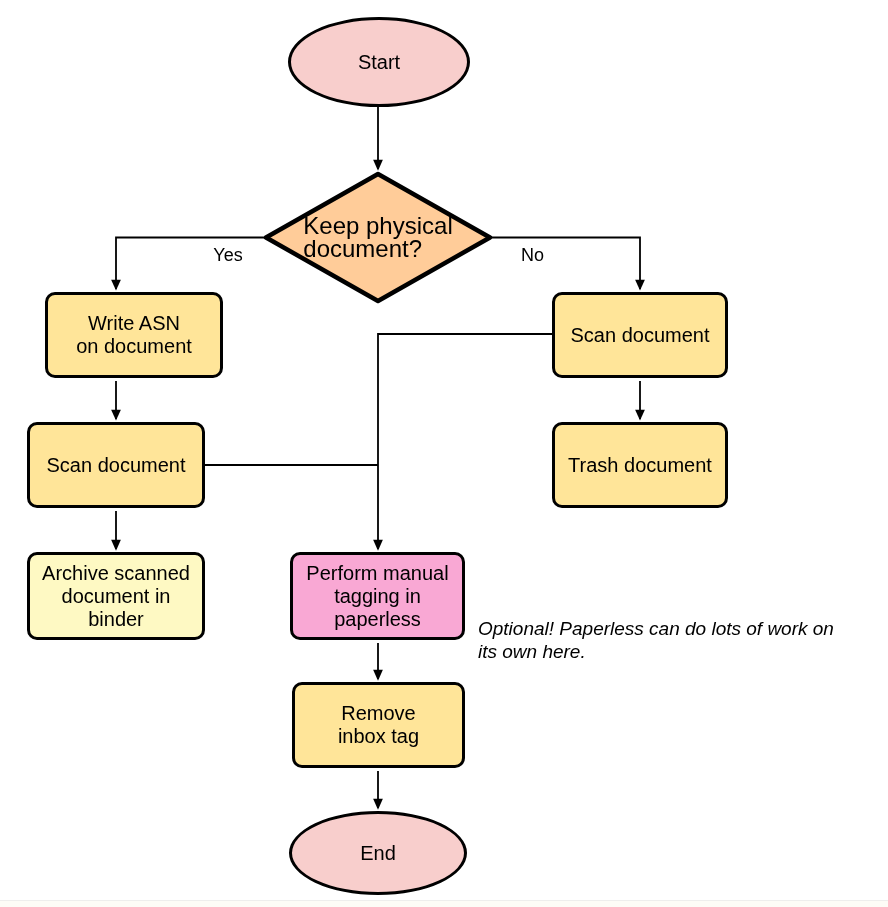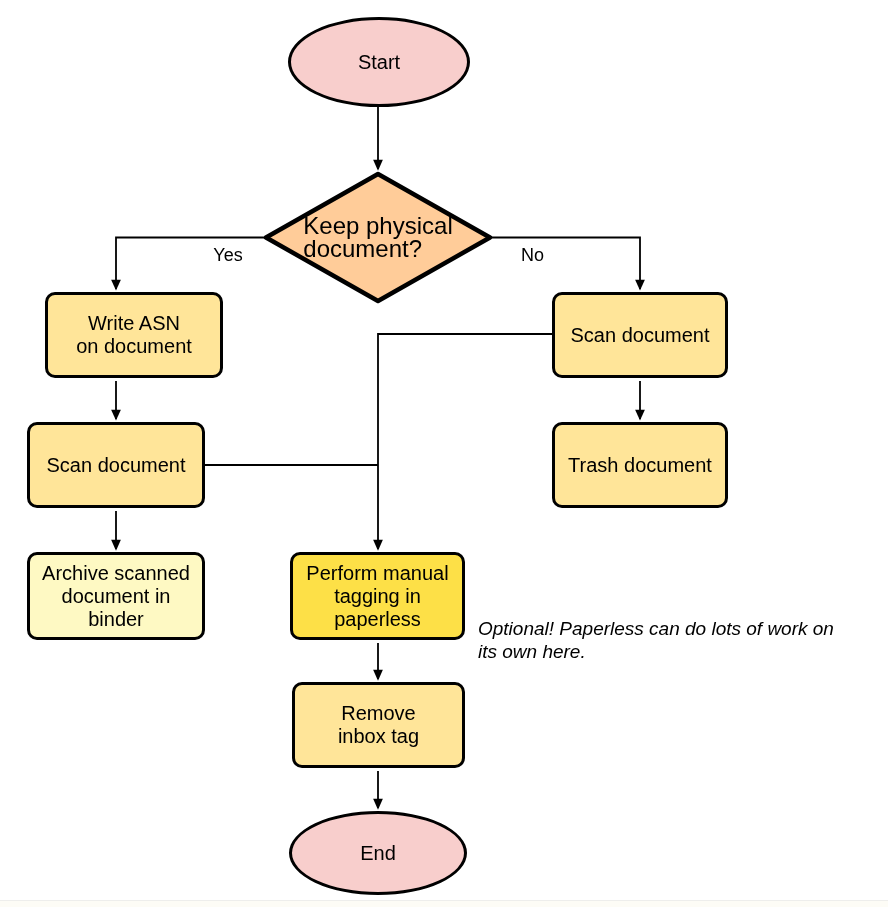--- a/index.html
+++ b/index.html
@@ -135,21 +135,21 @@
   </div>
 
   <div class="node process" style="left:552px; top:292px; width:176px; height:86px; background:#FFE599;">
     <span>Scan document</span>
   </div>
 
   <div class="node process" style="left:552px; top:422px; width:176px; height:86px; background:#FFE599;">
     <span>Trash document</span>
   </div>
 
-  <div class="node process" style="left:290px; top:552px; width:175px; height:88px; background:#fde047;">
+  <div class="node process" style="left:290px; top:552px; width:175px; height:88px; background:#f9a8d4;">
     <span>Perform manual<br>tagging in<br>paperless</span>
   </div>
 
   <div class="side-note" style="left:478px; top:590px;">
     <span>Optional! Paperless can do lots of work on<br>its own here.</span>
   </div>
 
   <div class="node process" style="left:292px; top:682px; width:173px; height:86px; background:#FFE599;">
     <span>Remove<br>inbox tag</span>
   </div>

